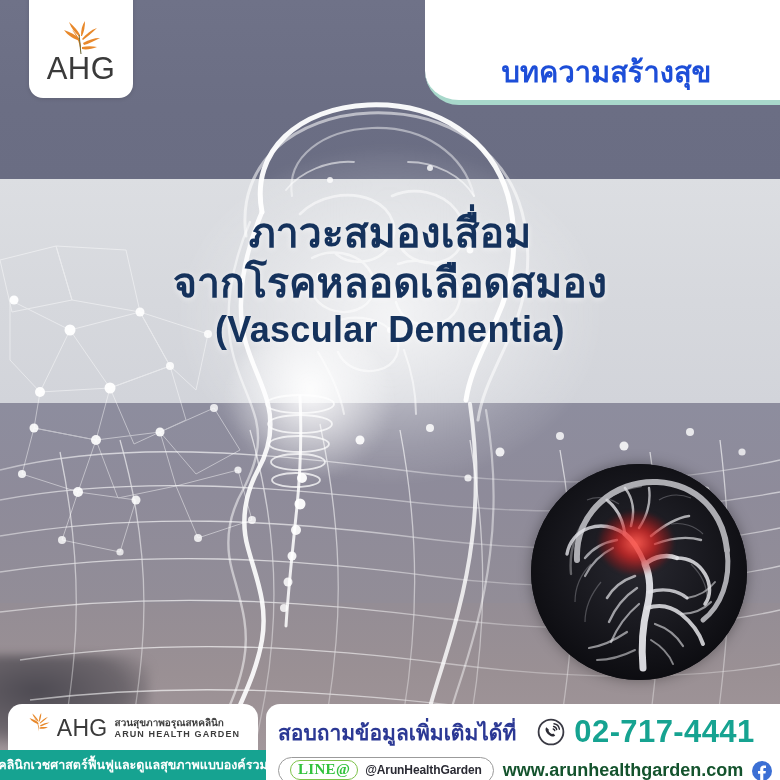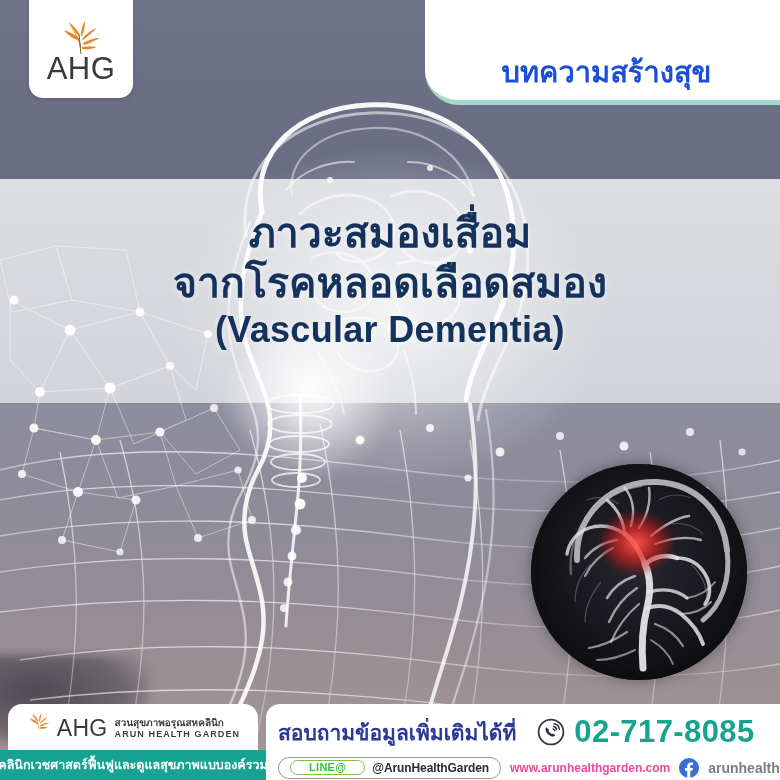--- a/index.html
+++ b/index.html
@@ -314,38 +314,38 @@
     display: flex;
     align-items: center;
     gap: 7px;
     border: 1.5px solid #9b9b9b;
     border-radius: 16px;
     padding: 2px 11px 3px;
   }
   .line-chip .line-badge {
     border: 1.5px solid #7ec24a;
     border-radius: 13px;
-    padding: 0px 18px 1px;
+    padding: 0px 7px 1px;
     color: #32c23c;
     font-weight: bold;
-    font-size: 11px;
+    font-size: 15px;
     letter-spacing: 0.3px;
-    font-family: Liberation Sans, sans-serif;
+    font-family: Liberation Serif, serif;
   }
   .line-chip .line-id {
     font-weight: bold;
     font-size: 12px;
     color: #2a2a33;
     letter-spacing: -0.1px;
     white-space: nowrap;
     font-family: "Liberation Sans", sans-serif;
   }
   .fr-web {
-    font-size: 12px;
-    color: #ec4899;
+    font-size: 18px;
+    color: #14532d;
     font-weight: bold;
     white-space: nowrap;
     font-family: "Liberation Sans", sans-serif;
   }
   .fb-ic {
     width: 20px;
     height: 20px;
     flex: none;
   }
   .fr-fb {
@@ -605,21 +605,21 @@
     <div class="fr-top">
       <div class="fr-ask">สอบถามข้อมูลเพิ่มเติมได้ที่</div>
       <div class="fr-phone-wrap">
         <svg class="phone-ic" viewBox="0 0 28 28" xmlns="http://www.w3.org/2000/svg">
           <circle cx="14" cy="14" r="12.4" fill="none" stroke="#3a3a44" stroke-width="1.8"></circle>
           <path d="M9.4 9.2 C8.2 10.4 8.2 12.4 9.6 14.4 C11 16.4 13.2 18 15 18.4 C16.4 18.7 17.6 18.2 18.2 17.2 L16.2 15.6 C15.8 16 15.3 16.1 14.8 15.9 C13.8 15.5 12.6 14.5 11.9 13.4 C11.5 12.8 11.5 12.2 11.9 11.7 Z" fill="#2b2b34"></path>
           <path d="M16.6 8.4 C18.2 8.7 19.4 9.9 19.7 11.5" fill="none" stroke="#2b2b34" stroke-width="1.5" stroke-linecap="round"></path>
           <path d="M16.2 11 C17 11.2 17.6 11.8 17.8 12.6" fill="none" stroke="#2b2b34" stroke-width="1.4" stroke-linecap="round"></path>
           <path d="M17 5.8 C19.8 6.2 22 8.4 22.4 11.2" fill="none" stroke="#2b2b34" stroke-width="1.4" stroke-linecap="round"></path>
         </svg>
-        <div class="fr-phone">02-717-8085</div>
+        <div class="fr-phone">02-717-4441</div>
       </div>
     </div>
     <div class="fr-bot">
       <div class="line-chip">
         <span class="line-badge">LINE@</span>
         <span class="line-id">@ArunHealthGarden</span>
       </div>
       <div class="fr-web">www.arunhealthgarden.com</div>
       <svg class="fb-ic" viewBox="0 0 20 20" xmlns="http://www.w3.org/2000/svg">
         <circle cx="10" cy="10" r="10" fill="#3b6fd4"></circle>

